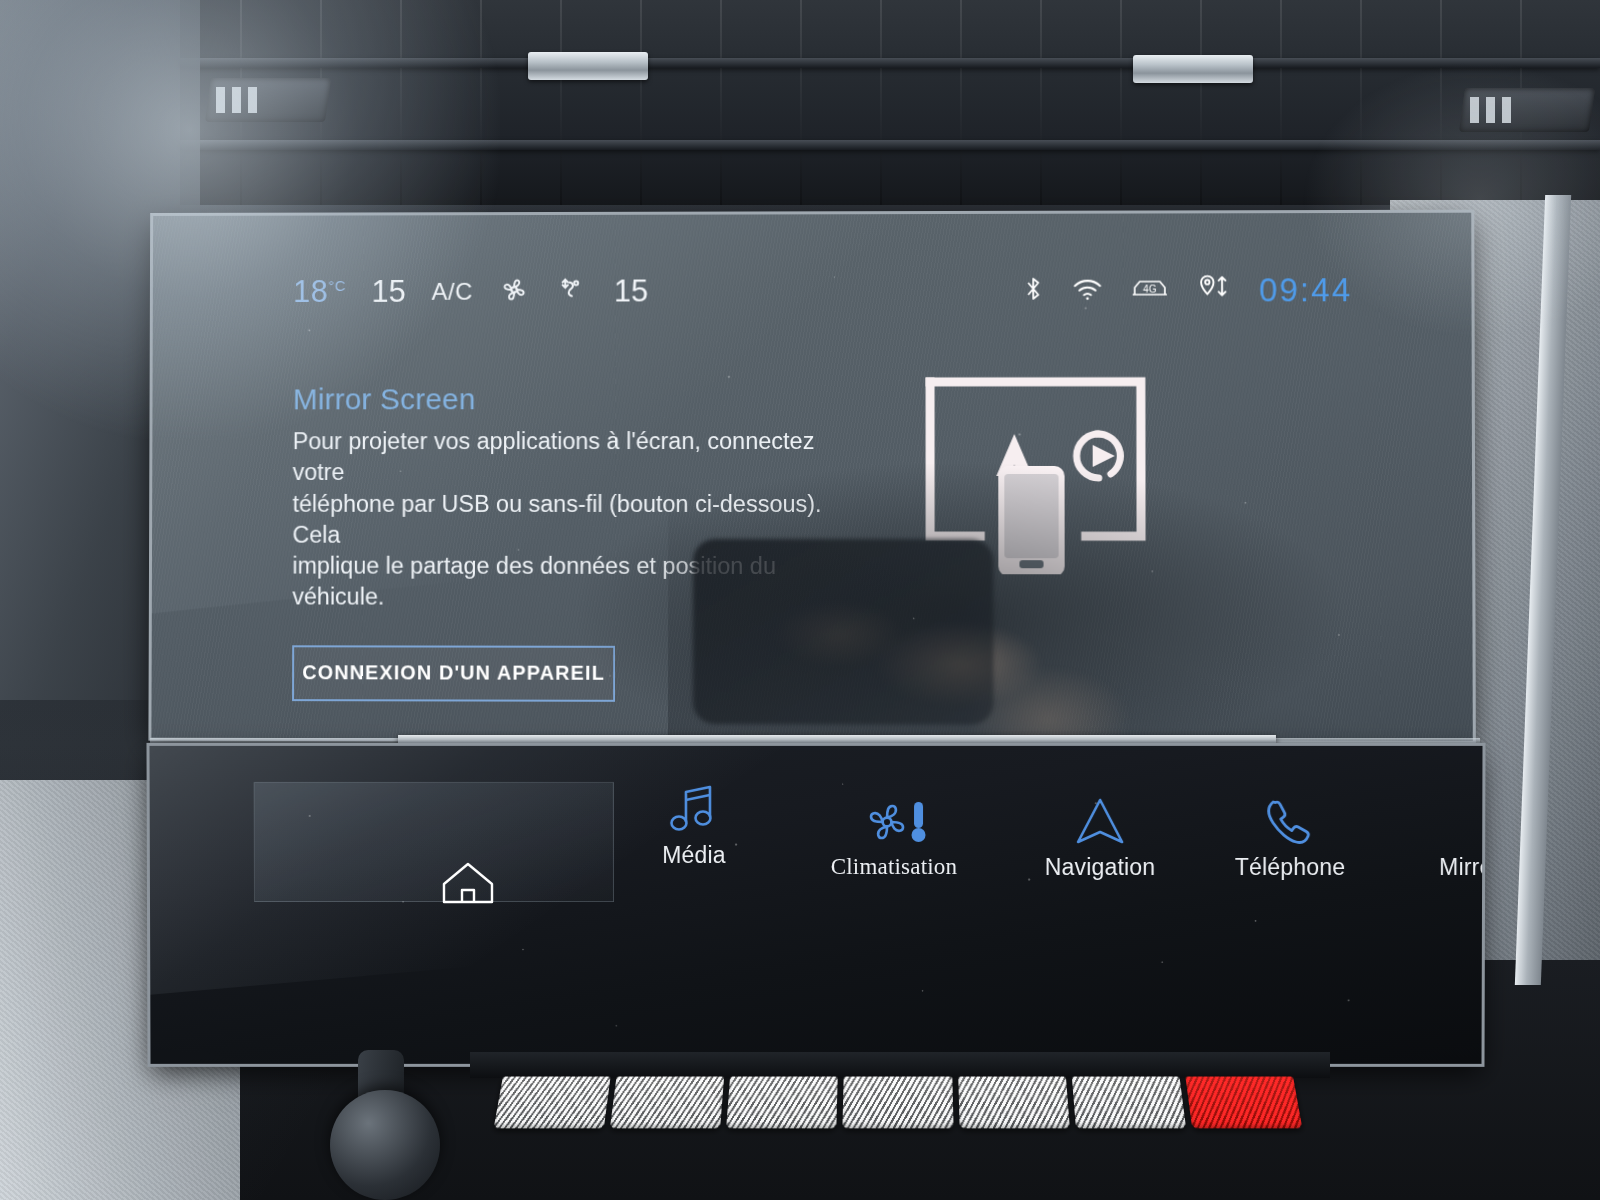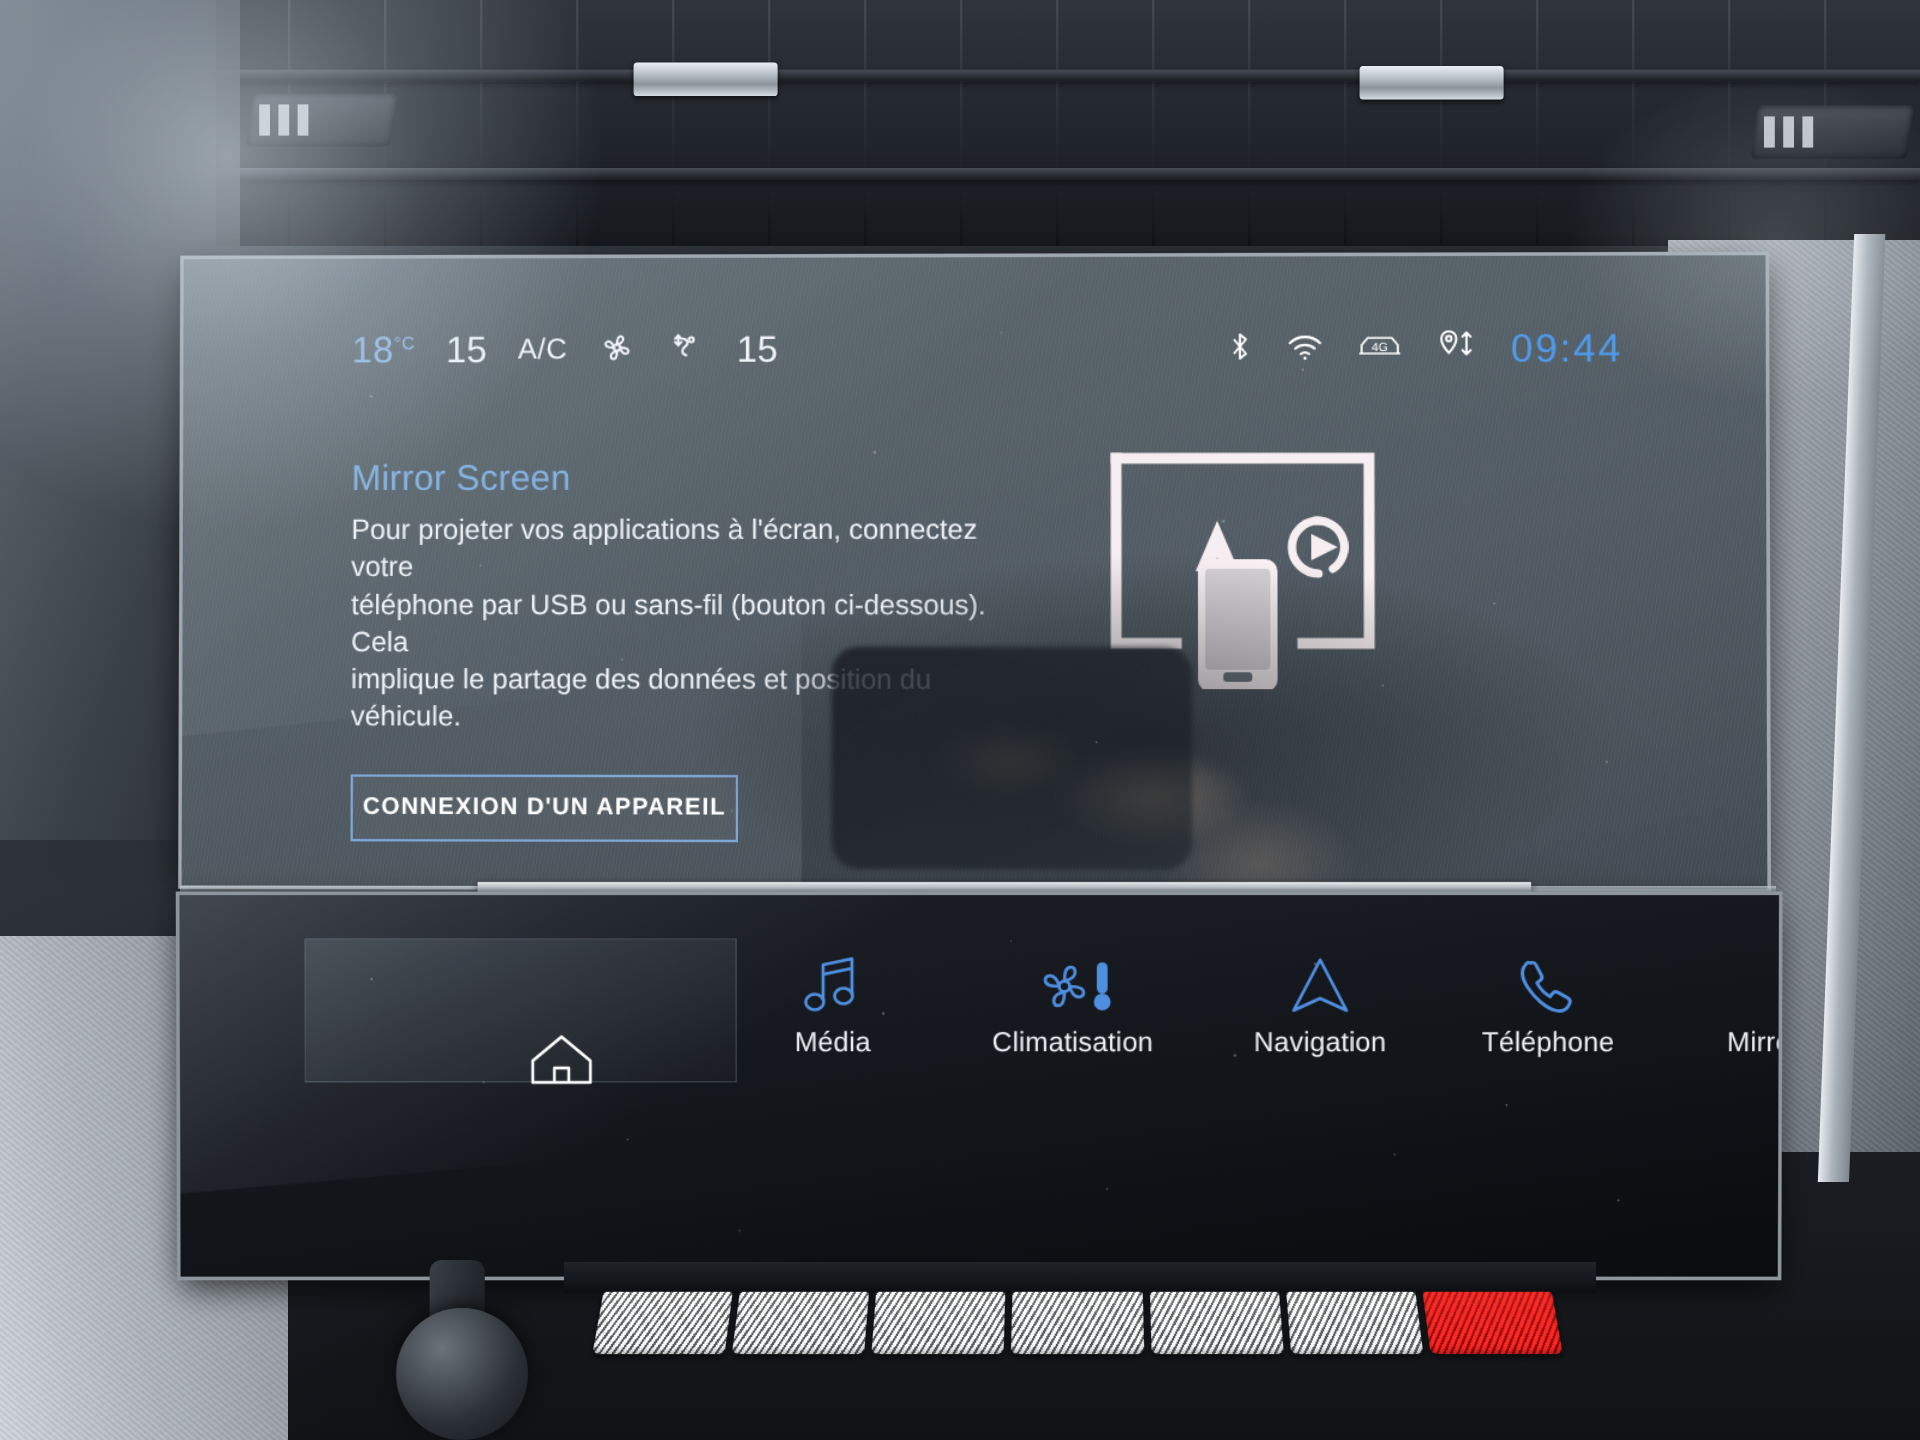--- a/index.html
+++ b/index.html
@@ -387,33 +387,33 @@
       <div class="navitem" style="left:258px; top:112px; width:120px;">
         <span class="navicon">
           <svg width="60" height="50" viewBox="0 0 60 50" fill="none" stroke="#ffffff" stroke-width="2.4" stroke-linejoin="round">
             <path d="M6 26 L30 6 L54 26 V44 H6 Z"></path>
             <path d="M24 44 V32 h12 v12"></path>
           </svg>
         </span>
         <span class="navlabel"></span>
       </div>
 
-      <div class="navitem" style="left:444px; top:48px; width:200px;">
+      <div class="navitem" style="left:444px; top:36px; width:200px;">
         <span class="navicon">
           <svg width="64" height="56" viewBox="0 0 64 56" fill="none" stroke="#4f8fe0" stroke-width="2.6" stroke-linejoin="round">
             <path d="M24 40 V10 l24 -5 v30"></path>
             <path d="M24 18 l24 -5"></path>
             <ellipse cx="17" cy="41" rx="7.5" ry="6.5"></ellipse>
             <ellipse cx="41" cy="36" rx="7.5" ry="6.5"></ellipse>
           </svg>
         </span>
         <span class="navlabel">Média</span>
       </div>
 
-      <div class="navitem" style="left:614px; top:48px; width:260px;">
+      <div class="navitem" style="left:614px; top:48px; width:260px;font-family:Liberation Serif, serif;">
         <span class="navicon">
           <svg width="74" height="56" viewBox="0 0 74 56" fill="none" stroke="#4f8fe0" stroke-width="2.6">
             <circle cx="30" cy="28" r="4.4"></circle>
             <path d="M30 23.6c0-7 1-11.6 5.3-11.6 3.9 0 5 5.4 1.4 8.6-2.3 2-6.7 3-6.7 3z"></path>
             <path d="M34.4 28c7 0 11.6 1 11.6 5.3 0 3.9-5.4 5-8.6 1.4-2-2.3-3-6.7-3-6.7z"></path>
             <path d="M30 32.4c0 7-1 11.6-5.3 11.6-3.9 0-5-5.4-1.4-8.6 2.3-2 6.7-3 6.7-3z"></path>
             <path d="M25.6 28c-7 0-11.6-1-11.6-5.3 0-3.9 5.4-5 8.6-1.4 2 2.3 3 6.7 3 6.7z"></path>
             <rect x="57" y="8" width="9" height="26" rx="4.5" fill="#4f8fe0" stroke="none"></rect>
             <circle cx="61.5" cy="41" r="7" fill="#4f8fe0" stroke="none"></circle>
           </svg>

